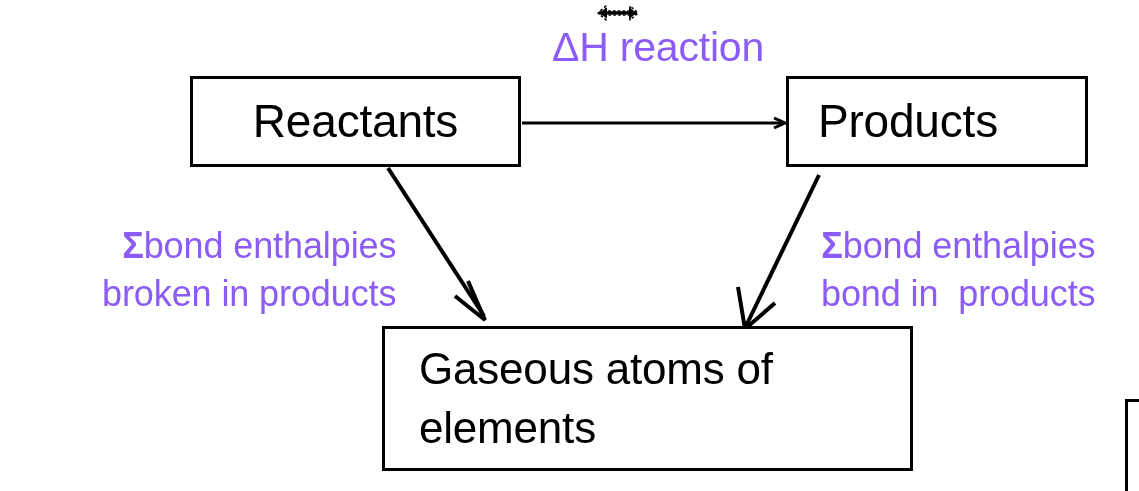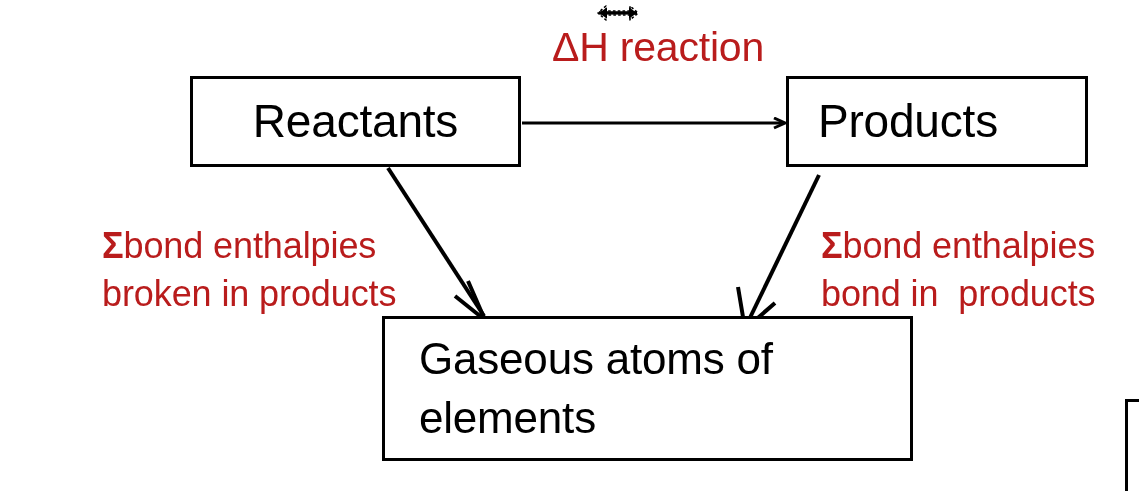--- a/index.html
+++ b/index.html
@@ -62,39 +62,40 @@
     justify-content: flex-start;
     padding-left: 29px;
   }
   #box-products .node-label {
     font-size: 46px;
     letter-spacing: -0.2px;
   }
   
   #box-gaseous {
     left: 382px;
-    top: 316px;
+    top: 326px;
     width: 531px;
     height: 145px;
     justify-content: flex-start;
     padding-left: 34px;
     align-items: center;
   }
   #box-gaseous .node-label {
     font-size: 44px;
     line-height: 1.32;
     letter-spacing: -0.2px;
   }
   
   .free-text {
     position: absolute;
     font-family: "Liberation Sans", sans-serif;
-    color: #b91c1c;
+    color: #8b5cf6;
     white-space: pre;
     line-height: 1.32;
+    text-align: right;
   }
   #text-delta-h {
     left: 552px;
     top: 20px;
     font-size: 41px;
     letter-spacing: -0.2px;
   }
   #text-left-annotation {
     left: 102px;
     top: 222px;

